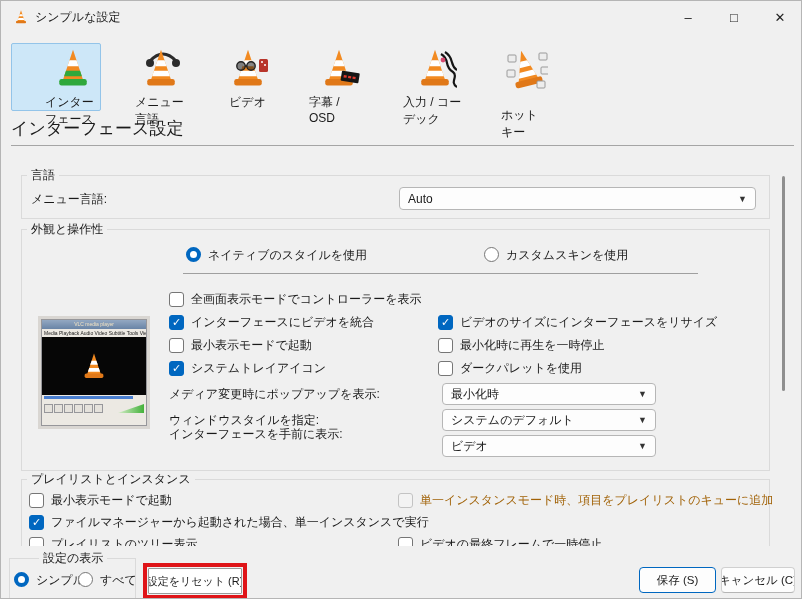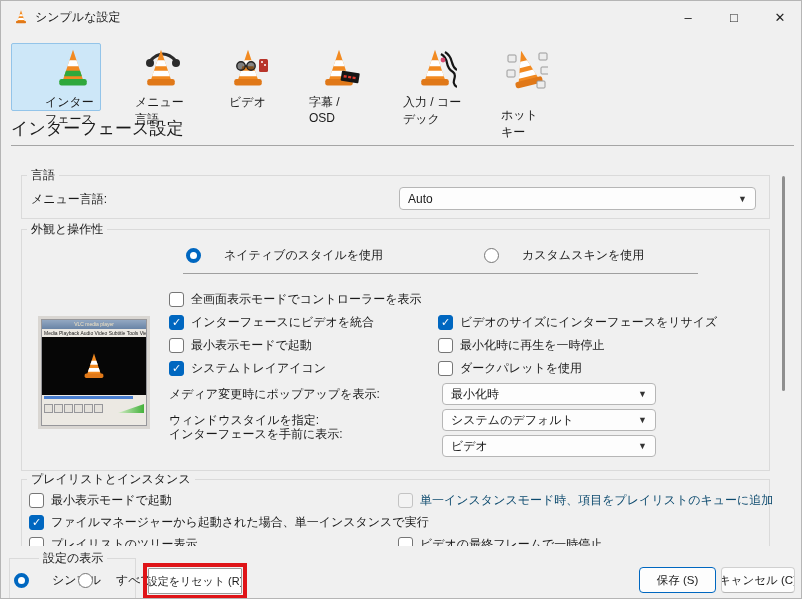--- a/index.html
+++ b/index.html
@@ -25,22 +25,22 @@
   .scrollarea{position:absolute;left:0;top:150px;width:802px;height:395px;overflow:hidden;}
   .group{position:absolute;border:1px solid #dadada;box-sizing:border-box;}
   .group-label{position:absolute;font-size:12px;background:#f0f0f0;padding:0 4px;z-index:2;white-space:nowrap;}
   .scrollbar-thumb{position:absolute;left:781px;top:175px;width:3px;height:215px;background:#8f8f8f;border-radius:2px;}
   
   .cb-row{position:absolute;display:flex;align-items:center;gap:7px;font-size:12px;height:16px;white-space:nowrap;}
   .cb{width:15px;height:15px;border:1px solid #767676;border-radius:3px;background:#fff;box-sizing:border-box;flex:none;}
   .cb.checked{background:#0067c0;border-color:#0067c0;}
   .cb.checked::after{content:"✓";display:block;font-size:11px;line-height:13px;text-align:center;color:#fff;}
   .cb.disabled{border-color:#c3c3c3;background:#f3f3f3;}
-  .cb-row.disabled{color:#0c4a6e;}
-  .rb-row{position:absolute;display:flex;align-items:center;gap:23px;font-size:12px;height:16px;white-space:nowrap;}
+  .cb-row.disabled{color:#a16207;}
+  .rb-row{position:absolute;display:flex;gap:7px;font-size:12px;height:16px;white-space:nowrap;}
   .rb{width:15px;height:15px;border:1px solid #767676;border-radius:50%;background:#fff;box-sizing:border-box;flex:none;}
   .rb.selected{border:4.5px solid #0067c0;}
   .sep{position:absolute;border-top:1px solid #9f9f9f;}
   .dd{position:absolute;background:#fdfdfd;border:1px solid #b6b6b6;border-radius:4px;font-size:12px;
       display:flex;align-items:center;padding:8px 8px;box-sizing:border-box;white-space:nowrap;overflow:hidden;}
   .dd .arrow{margin-left:auto;font-size:9px;color:#333;flex:none;}
   
   .pv{position:absolute;left:37px;top:165px;width:112px;height:113px;background:#d9d6d2;}
   .pv-win{position:absolute;left:3px;top:3px;right:3px;bottom:3px;background:#ece9e3;border:1px solid #96969a;overflow:hidden;}
   .pv-title{height:9px;background:linear-gradient(#93a8c2,#6984a6);color:#f3e4c4;font-size:5px;line-height:9px;

